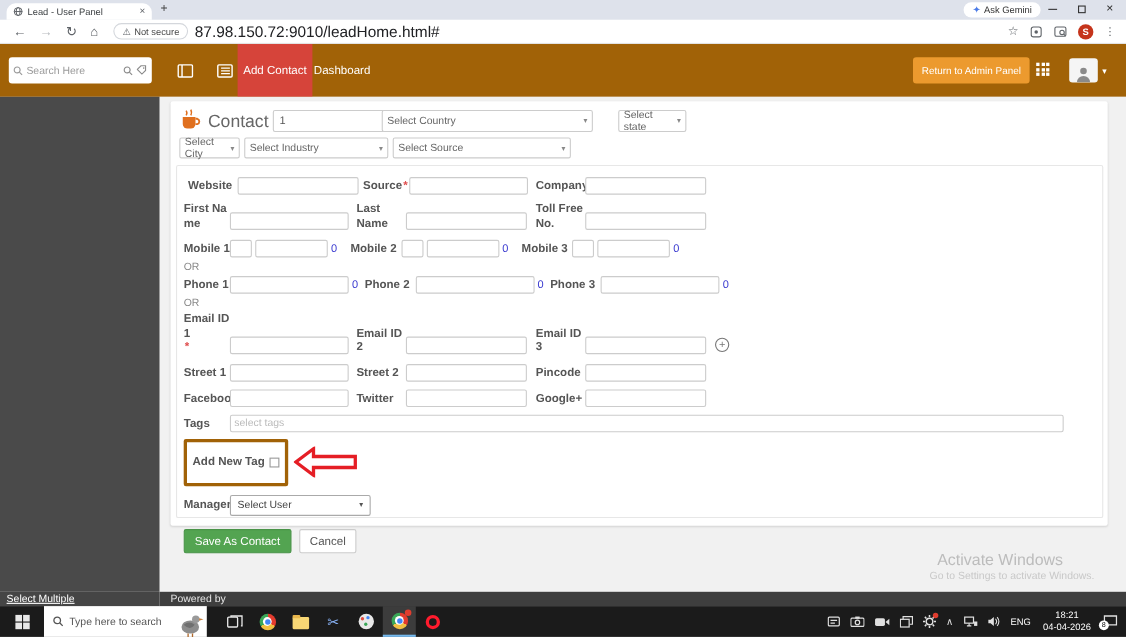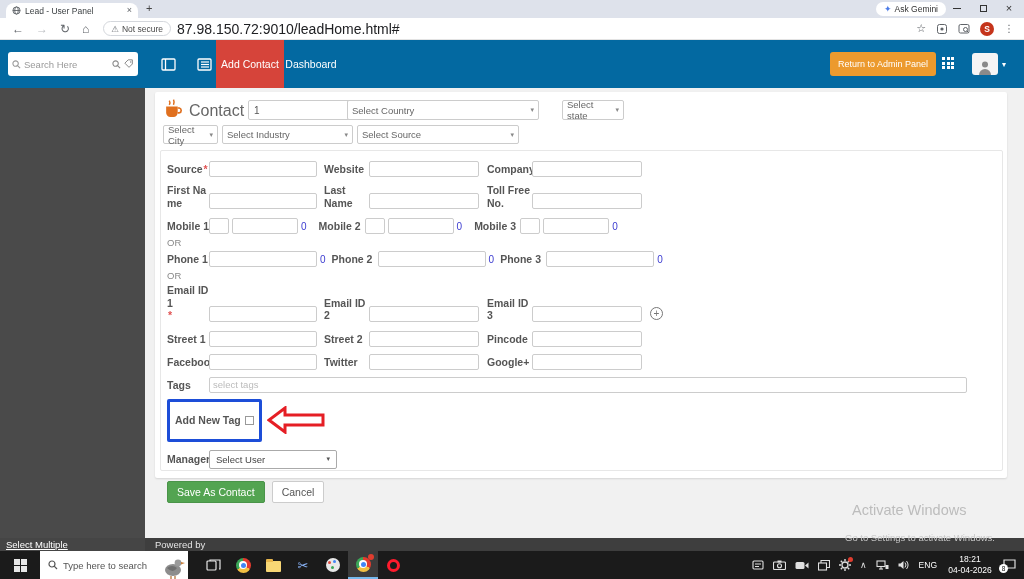--- a/index.html
+++ b/index.html
@@ -26,21 +26,21 @@
   .navglyph.dis { color:#b9bcc0; }
   .sec-chip { margin-left:14px; height:15px; border:1px solid #d4d7dc; border-radius:8px; display:flex; align-items:center; gap:3px; padding:0 7px; font-size:8.5px; color:#4a4a4a; }
   .warn { font-size:8.5px; color:#5f6368; }
   .url { margin-left:6px; font-size:14px; color:#202124; }
   .tb-right { margin-left:auto; display:flex; align-items:center; gap:10px; padding-right:10px; }
   .star { font-size:11px; color:#5f6368; }
   .avatar { width:14px; height:14px; border-radius:50%; background:#c5341b; color:#fff; font-size:8.5px; font-weight:bold; display:flex; align-items:center; justify-content:center; }
   .kebab { font-size:10px; color:#5f6368; }
 
   
-  .navbar { position:absolute; left:0; top:40px; width:1024px; height:48px; background:#0369a1; }
+  .navbar { position:absolute; left:0; top:40px; width:1024px; height:48px; background:#a16207; }
   .nv-search { position:absolute; left:8px; top:12px; width:130px; height:24px; background:#fff; border-radius:3px; display:flex; align-items:center; padding:0 4px; gap:3px; }
   .nv-search input { flex:1; min-width:0; border:none; outline:none; font-size:9.5px; color:#555; }
   .nv-search input::placeholder { color:#9a9a9a; }
   .nv-iconbtn { position:absolute; top:16px; width:20px; height:16px; display:flex; align-items:center; justify-content:center; }
   .nv-tab { position:absolute; top:0; height:48px; display:flex; align-items:center; justify-content:center; color:#fff; font-size:10.5px; }
   .nv-tab.active { background:#d6443a; }
   .return-btn { position:absolute; left:830px; top:12px; height:24px; background:#ec9a2e; border-radius:3px; color:#fff; font-size:9px; display:flex; align-items:center; padding:0 8px; }
   .gridicon { position:absolute; left:942px; top:17px; width:14px; height:14px; display:grid; grid-template-columns:repeat(3,3px); grid-template-rows:repeat(3,3px); gap:1.5px; }
   .gridicon i { background:#fff; }
   .nv-avatar { position:absolute; left:972px; top:13px; width:26px; height:22px; background:#f5f5f5; border-radius:3px; display:flex; align-items:flex-end; justify-content:center; overflow:hidden; }
@@ -76,33 +76,33 @@
   .inp { height:16px; border:1px solid #ccc; border-radius:2px; outline:none; font-size:9.5px; color:#444; padding:0 3px; }
   .w108 { width:108px; } .w110 { width:110px; }
   .g2 { margin-left:4px; } .g2 .flabel { flex-basis:45px; width:45px; }
   .g3 { margin-left:4px; } .g3 .flabel { flex-basis:45px; width:45px; }
   .cc { width:20px; } .mb { width:66px; margin-left:3px; }
   .zero { color:#3b3bd0; font-size:10px; margin-left:3px; margin-right:4px; }
   .or { font-size:9.5px; color:#888; margin:1px 0 3px; }
   .pluscirc { width:13px; height:13px; border:1px solid #777; border-radius:50%; color:#777; font-size:10px; line-height:11px; text-align:center; margin-left:8px; margin-bottom:2px; }
   .tags-inp { width:758px; }
   .tags-inp::placeholder { color:#bbb; }
-  .annobox { display:inline-flex; align-items:center; border:3px solid #1d4ed8; border-radius:2px; padding:12px 5px; gap:4px; }
+  .annobox { display:inline-flex; align-items:center; border:3px solid #a16207; border-radius:2px; padding:12px 5px; gap:4px; }
   .chk { width:9px; height:9px; border:1px solid #999; background:#fff; display:inline-block; }
   .anno-arrow { margin-left:5px; }
   .row-anno { margin:2px 0 8px; display:flex; align-items:center; }
   .mgr-sel { width:128px; height:19px; border:1px solid #aaa; border-radius:2px; font-size:9.5px; color:#444; display:flex; align-items:center; justify-content:space-between; padding:0 6px; background:#fff; }
   .row-btns { margin-top:12px; display:flex; align-items:center; gap:7px; }
   .btn-save { background:#53a451; border:1px solid #4a9449; color:#fff; font-size:10.5px; padding:4px 9px; border-radius:2px; }
   .btn-cancel { background:#fff; border:1px solid #ccc; color:#555; font-size:10.5px; padding:4px 9px; border-radius:2px; }
 
   
   .watermark { position:absolute; left:845px; top:502px; }
   .wm-title { font-size:14.5px; color:#bcbcbc; margin-left:7px; }
-  .wm-sub { font-size:9.5px; color:#c8c8c8; margin-top:14px; }
+  .wm-sub { font-size:9.5px; color:#c8c8c8; margin-top:0; }
 
   
   .taskbar { position:absolute; left:0; top:551px; width:1024px; height:28px; background:#1b1b1b; display:flex; align-items:center; }
   .tb-start { width:40px; height:28px; display:flex; align-items:center; justify-content:center; }
   .winlogo { width:13px; height:13px; display:grid; grid-template-columns:6px 6px; grid-template-rows:6px 6px; gap:1px; }
   .winlogo i { background:#e8e8e8; }
   .tb-search { width:148px; height:28px; background:#fff; display:flex; align-items:center; gap:5px; padding-left:8px; position:relative; }
   .tb-search input { border:none; outline:none; font-size:9.5px; color:#444; width:86px; background:transparent; }
   .tb-search input::placeholder { color:#555; }
   .bird { position:absolute; right:2px; bottom:0; }
@@ -270,27 +270,27 @@
       <span class="car">▾</span>
     </div>
   <div class="sel p-industry">
       <span>Select Industry</span>
       <span class="car">▾</span>
     </div>
 
   <div class="panel">
 
     <div class="frow">
+      <div class="grp g2" style="width:159px">
+        <span class="flabel">Website</span>
+        <input class="inp w110" style="">
+      </div>
       <div class="grp" style="width:153px">
         <span class="flabel"><span>Source</span><span class="req">*</span></span>
         <input class="inp w108" style="">
-      </div>
-      <div class="grp g2" style="width:159px">
-        <span class="flabel">Website</span>
-        <input class="inp w110" style="">
       </div>
       <div class="grp g3">
         <span class="flabel">Company</span>
         <input class="inp w110" style="">
       </div>
     </div>
 
     <div class="frow bottom" style="margin-bottom:9px">
       <div class="grp bottom" style="width:153px">
         <span class="flabel brk">First Name</span>

